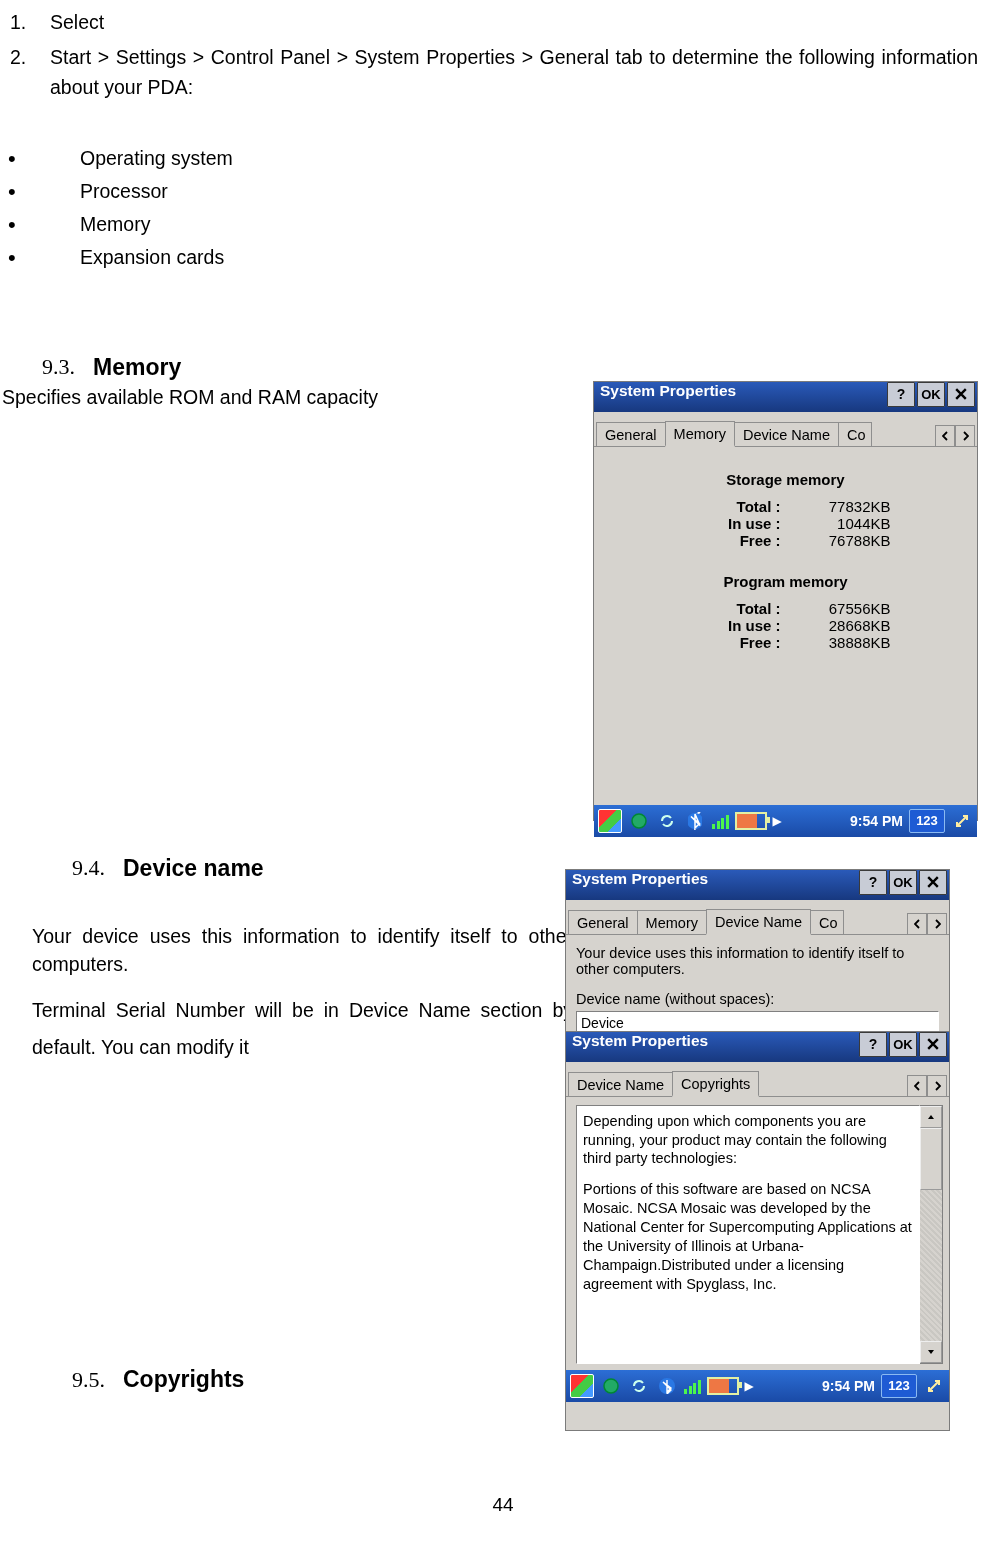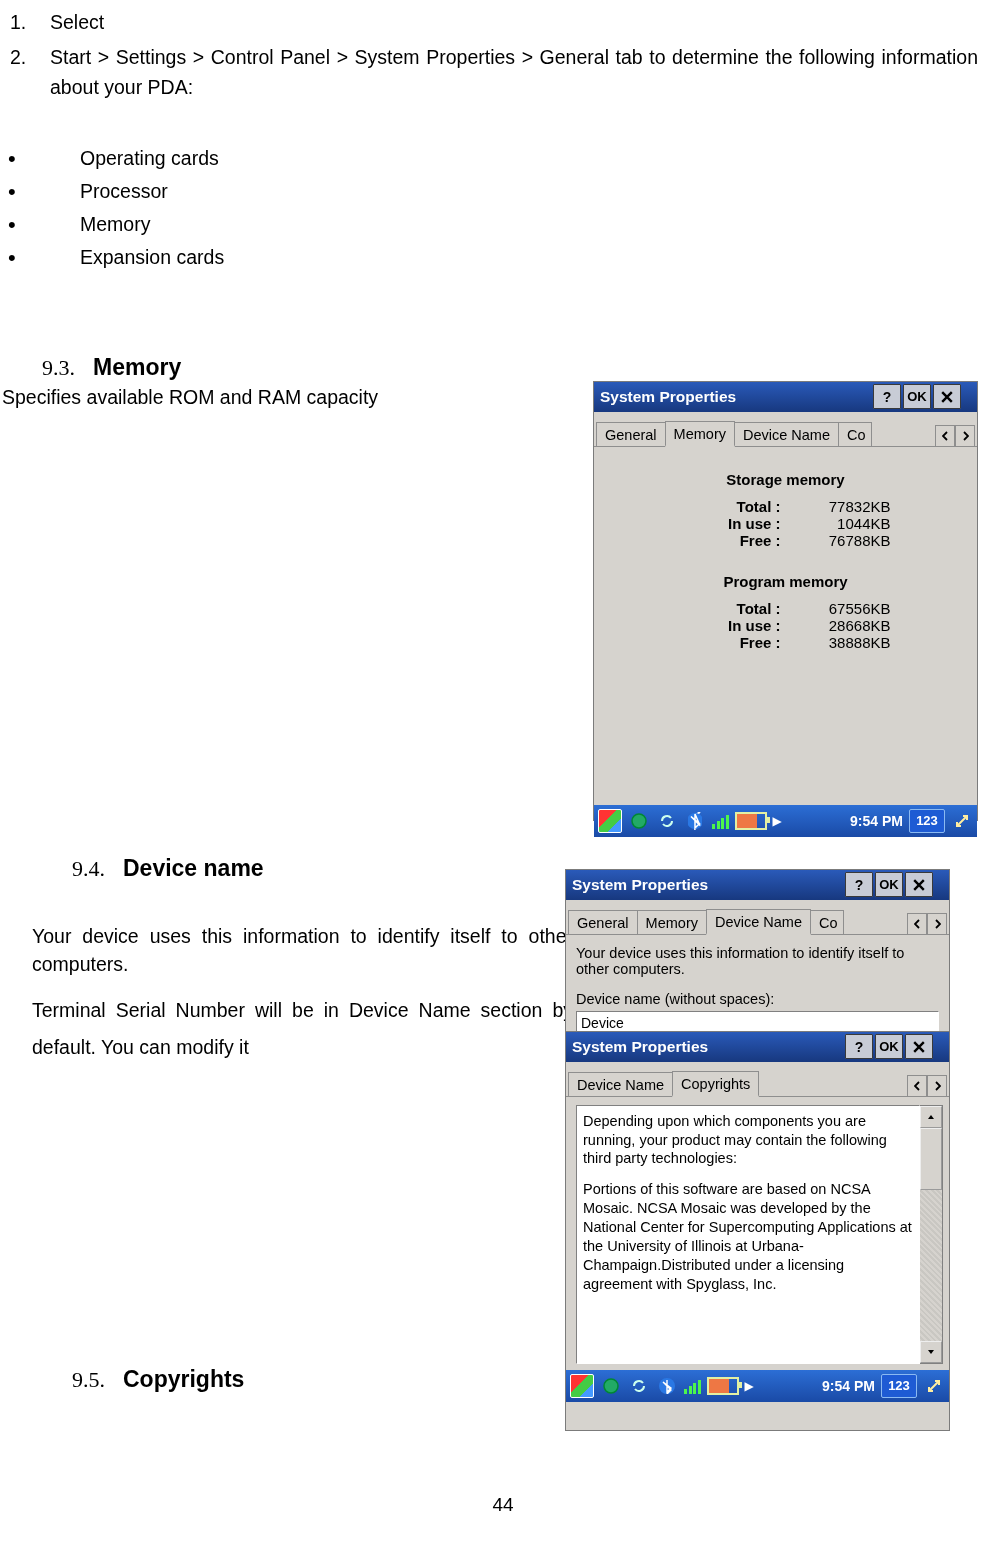--- a/index.html
+++ b/index.html
@@ -22,42 +22,42 @@
   .nlist { font-size: 19.5px; line-height: 1.5; }
   .nitem { display: flex; margin-bottom: 6px; }
   .nnum { width: 40px; flex: 0 0 40px; text-align: left; padding-left: 8px; }
   .ntxt { flex: 1; text-align: justify; }
   
   .blist { margin-top: 40px; margin-bottom: 60px; }
   .bitem { display: flex; align-items: center; line-height: 1.5; font-size: 19.5px; }
   .bdot  { width: 72px; flex: 0 0 72px; text-align: left; padding-left: 6px; }
   .bdot::before { content:"•"; font-size: 22px; }
   
-  .sec { display:flex; align-items:flex-end; margin: 4px 0 0 40px; }
+  .sec { display:flex; align-items:center; margin: 4px 0 0 40px; }
   .secnum { font-size:22px; font-family:"Times New Roman",serif; margin-right:18px; }
   .sectitle { font-size:23px; font-weight:bold; }
   .plain { font-size:19.5px; line-height:1.45; margin:2px 0 0 0; }
   .just  { text-align: justify; }
   
   .row93 { display:flex; }
   .row93 .textcol { flex:1; padding-right:20px; }
   .row94 { display:flex; margin-top:30px; }
   .row94 .textcol { flex:1; padding-right:20px;margin-left:30px; }
   .row94 .plain   { margin-top:28px; }
   
   .pgnum { position:absolute; bottom:36px; left:0; right:0; text-align:center; font-size:19px; }
 
   
   .shot { width:385px; flex:0 0 385px; border:1.5px solid #7b7b7b; background:#d6d3ce; font-family:Tahoma,Verdana,sans-serif; box-sizing:border-box; }
   .shot.devname { position:absolute; right:28px; width:385px; }
 
   .titlebar {
     background: linear-gradient(#2a5ab9,#17387f);
-    color:#fff; display:flex; align-items:center; height:30px;
-    font-size:15.5px; font-weight:bold; padding:0 16px 0 6px;
+    color:#fff; display:flex; align-items:flex-start; height:30px;
+    font-size:15.5px; font-weight:bold; padding:0 2px 0 6px;
   }
   .tb-spacer { flex:1; }
   .tb-btn {
     width:26px;height:23px;background:#c8ccd6;border:1.5px solid #3a3a3a;
     display:flex;align-items:center;justify-content:center;font-size:14px;
     font-weight:bold;color:#000;margin-left:2px;border-radius:1px;
   }
   .tb-btn.ok{font-size:13px;}
   .tb-btn.x svg{width:12px;height:12px;}
 
@@ -145,21 +145,21 @@
     </div>
     <div class="nitem">
       <div class="nnum">2.</div>
       <div class="ntxt">Start &gt; Settings &gt; Control Panel &gt; System Properties &gt; General tab to determine the following information about your PDA:</div>
     </div>
   </div>
 
   <div class="blist">
     <div class="bitem">
         <span class="bdot"></span>
-        <span>Operating cards</span>
+        <span>Operating system</span>
       </div>
     <div class="bitem">
         <span class="bdot"></span>
         <span>Processor</span>
       </div>
     <div class="bitem">
         <span class="bdot"></span>
         <span>Memory</span>
       </div>
     <div class="bitem">

